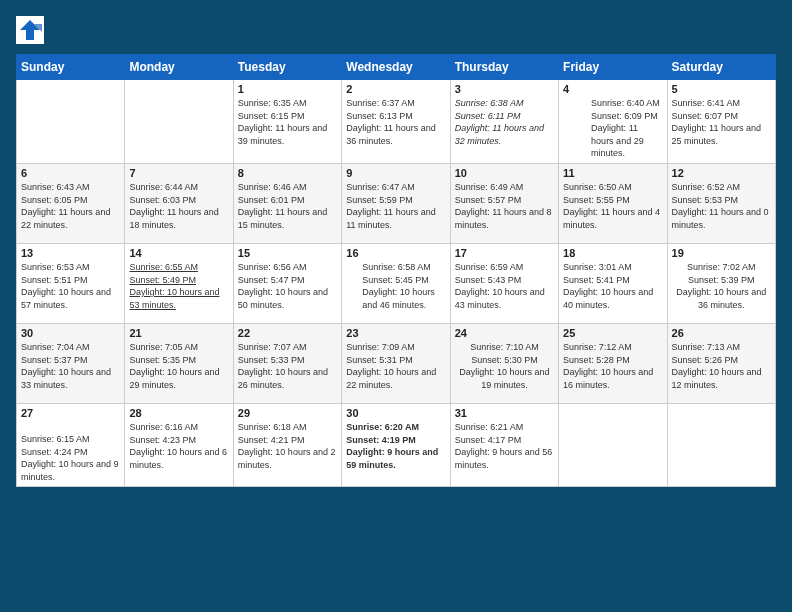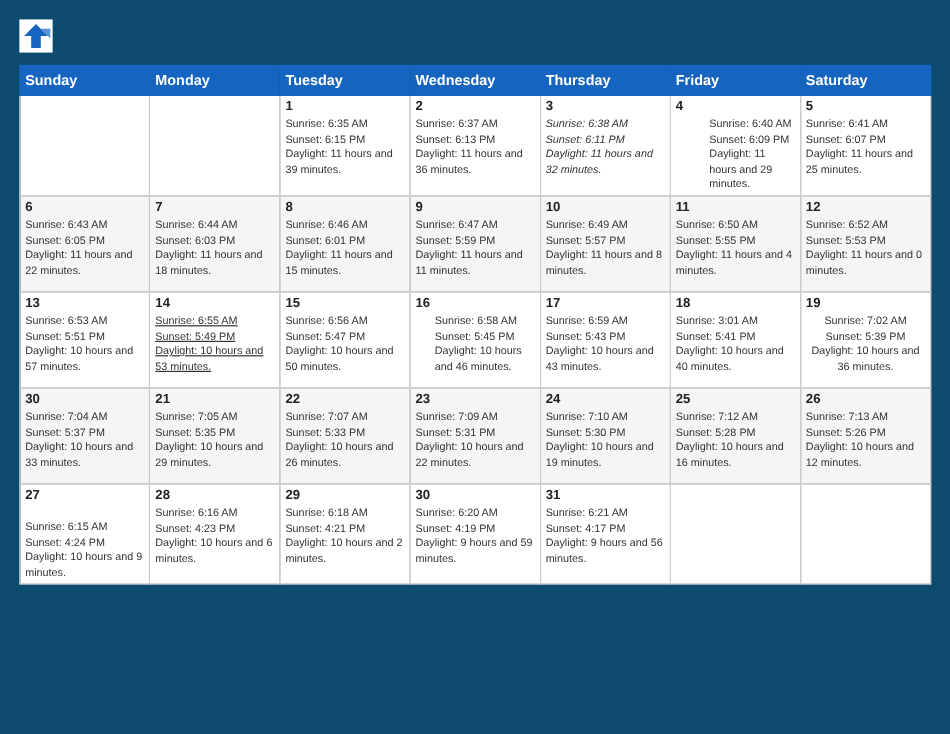--- a/index.html
+++ b/index.html
@@ -268,21 +268,21 @@
 Daylight: 10 hours and 26 minutes.</div>
           </td>
           <td>
             <span class="day-num">23</span>
             <div class="day-info" style="white-space: pre-line;">Sunrise: 7:09 AM
 Sunset: 5:31 PM
 Daylight: 10 hours and 22 minutes.</div>
           </td>
           <td>
             <span class="day-num">24</span>
-            <div class="day-info" style="white-space: pre-line;">Sunrise: 7:10 AM
+            <div class="day-info" style="white-space: pre-line; text-align: center;">Sunrise: 7:10 AM
 Sunset: 5:30 PM
 Daylight: 10 hours and 19 minutes.</div>
           </td>
           <td>
             <span class="day-num">25</span>
             <div class="day-info" style="white-space: pre-line;">Sunrise: 7:12 AM
 Sunset: 5:28 PM
 Daylight: 10 hours and 16 minutes.</div>
           </td>
           <td>
@@ -306,21 +306,21 @@
 Daylight: 10 hours and 6 minutes.</div>
           </td>
           <td>
             <span class="day-num">29</span>
             <div class="day-info" style="white-space: pre-line;">Sunrise: 6:18 AM
 Sunset: 4:21 PM
 Daylight: 10 hours and 2 minutes.</div>
           </td>
           <td>
             <span class="day-num">30</span>
-            <div class="day-info" style="white-space: pre-line;">Sunrise: 6:20 AM
+            <div class="day-info" style="white-space: pre-line; font-weight: bold;">Sunrise: 6:20 AM
 Sunset: 4:19 PM
 Daylight: 9 hours and 59 minutes.</div>
           </td>
           <td>
             <span class="day-num">31</span>
             <div class="day-info" style="white-space: pre-line;">Sunrise: 6:21 AM
 Sunset: 4:17 PM
 Daylight: 9 hours and 56 minutes.</div>
           </td>
           <td class="empty"></td>

